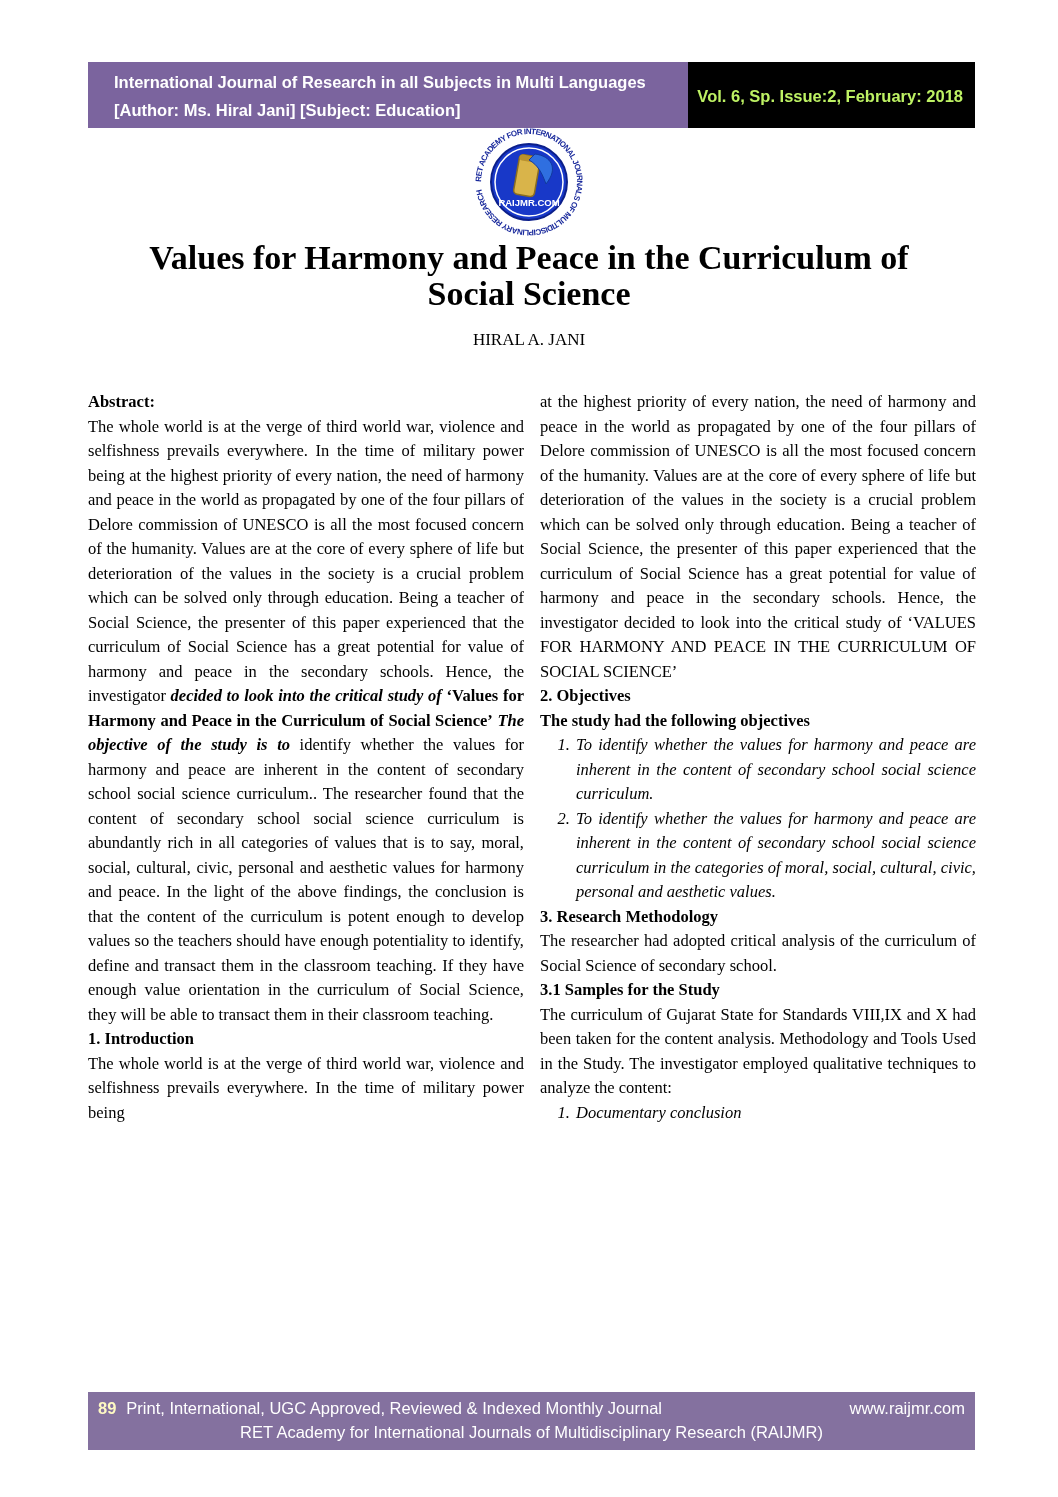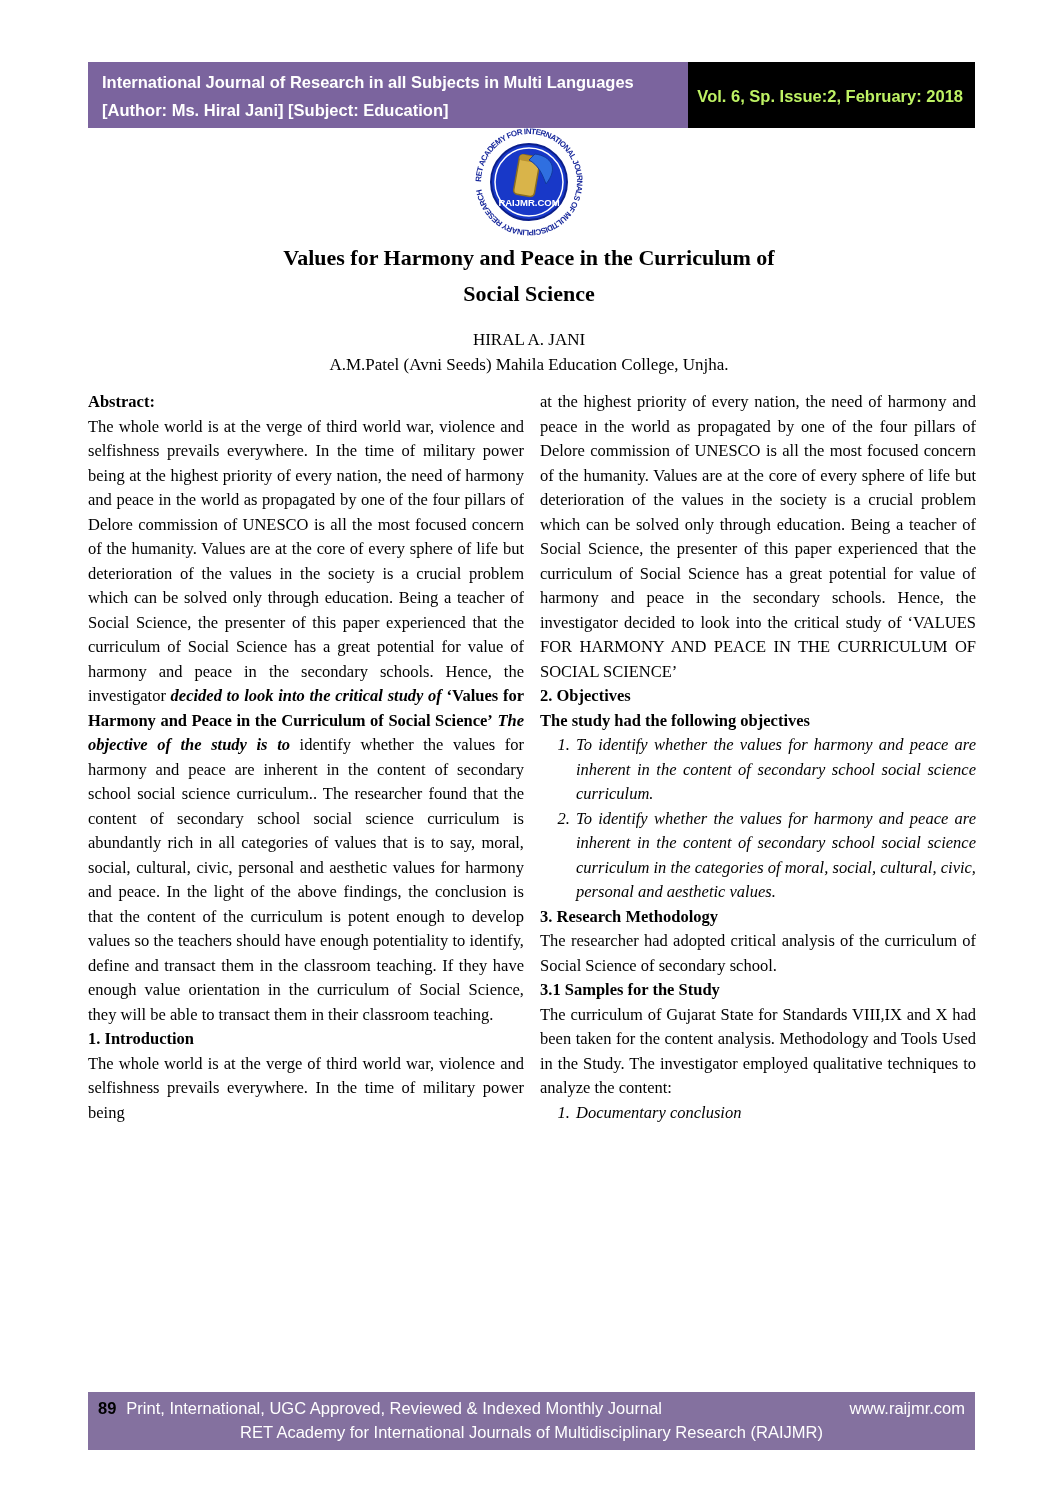--- a/index.html
+++ b/index.html
@@ -6,38 +6,38 @@
   .page {
     position:relative; width:1058px; height:1497px; background:#ffffff;
     font-family:"Liberation Serif","DejaVu Serif",serif; color:#000;
     overflow:hidden; margin:0 auto;
   }
 
   
   .header-bar { position:absolute; top:62px; left:88px; width:887px; height:66px; display:flex; }
   .header-left {
     background:#7b649e; color:#fff; width:600px; box-sizing:border-box;
-    padding:5px 14px 4px 14px; font-family:"Liberation Sans","DejaVu Sans",sans-serif;
+    padding:5px 14px 4px 26px; font-family:"Liberation Sans","DejaVu Sans",sans-serif;
     font-weight:bold; font-size:16.5px; display:flex; flex-direction:column; justify-content:center;
   }
   .header-left .hline { line-height:28px; white-space:nowrap; }
   .header-right {
     background:#000; color:#bef264; flex:1; box-sizing:border-box;
     padding:5px 12px 4px 8px; font-family:"Liberation Sans","DejaVu Sans",sans-serif;
     font-weight:bold; font-size:16.5px; text-align:right; display:flex; flex-direction:column; justify-content:center;
   }
   .header-right .hline { line-height:28px; white-space:nowrap; }
 
   
   .logo-wrap { position:absolute; top:128px; left:0; right:0; display:flex; justify-content:center; }
 
   
   .paper-title {
     position:absolute; top:240px; left:0; right:0; margin:0; text-align:center;
-    font-size:22px; font-weight:bold; line-height:36px; white-space:pre-line;
+    font-size:34px; font-weight:bold; line-height:36px; white-space:pre-line;
   }
   .author-name { position:absolute; top:330px; left:0; right:0; text-align:center; font-size:17px; }
   .author-affil { position:absolute; top:355px; left:0; right:0; text-align:center; font-size:17px; }
 
   
   .columns {
     position:absolute; top:390px; left:88px; width:888px; height:988px;
     display:flex; gap:16px; overflow:hidden;
   }
   .col { flex:1; font-size:16.5px; line-height:24.5px; text-align:justify; }
@@ -49,21 +49,21 @@
   .col ol { margin:0; padding-left:34px;font-style:italic; }
   .col ol li { text-align:justify; padding-left:2px; }
 
   
   .footer-bar {
     position:absolute; top:1392px; left:88px; width:887px; box-sizing:border-box;
     background:#84719f; color:#fff; font-family:"Liberation Sans","DejaVu Sans",sans-serif;
     font-size:16.5px; padding:4px 10px 6px 10px;
   }
   .footer-line1 { display:flex; align-items:center; line-height:24px; }
-  .footer-page-num { color:#000000; font-weight:bold; margin-right:10px; }
+  .footer-page-num { color:#fef9c3; font-weight:bold; margin-right:10px; }
   .footer-left-text { flex:1; }
   .footer-link { color:#fff; text-decoration:none; cursor:pointer; }
   .footer-line2 { text-align:center; line-height:24px; }
 </style>
 </head>
 <body>
 
 <div class="page">
 
   <div class="header-bar">
@@ -91,21 +91,20 @@
         <rect x="97" y="28" width="21" height="6" rx="3" fill="#b8912f"></rect>
       </g>
       <path d="M116 26 C 132 28 140 40 127 56 C 123 45 119 37 110 32 Z" fill="#2f6fe0" stroke="#123a9e" stroke-width="1"></path>
       <text x="110" y="78" text-anchor="middle" font-family="Liberation Sans, sans-serif" font-size="9.5" font-weight="bold" fill="#ffffff">RAIJMR.COM</text>
     </svg>
   </div>
 
   <h1 class="paper-title">Values for Harmony and Peace in the Curriculum of
 Social Science</h1>
   <div class="author-name">HIRAL A. JANI</div>
-  <div class="author-affil">A.M.Patel (Avni Seeds) Mahila Education College, Unjha.</div>
 
   <div class="columns">
 
     <div class="col">
       <p class="sec-heading">Abstract:</p>
       <p><span>The whole world is at the verge of third world war, violence and selfishness prevails everywhere. In the time of military power being at the highest priority of every nation, the need of harmony and peace in the world as propagated by one of the four pillars of Delore commission of UNESCO is all the most focused concern of the humanity. Values are at the core of every sphere of life but deterioration of the values in the society is a crucial problem which can be solved only through education. Being a teacher of Social Science, the presenter of this paper experienced that the curriculum of Social Science has a great potential for value of harmony and peace in the secondary schools. Hence, the investigator </span><span class="bold-italic">decided to look into the critical study of </span><span class="bold">‘Values for Harmony and Peace in the Curriculum of Social Science’</span><span class="bold-italic"> The objective of the study is to </span><span>identify whether the values for harmony and peace are inherent in the content of secondary school social science curriculum.. The researcher found that the content of secondary school social science curriculum is abundantly rich in all categories of values that is to say, moral, social, cultural, civic, personal and aesthetic values for harmony and peace.  In the light of the above findings, the conclusion is that the content of the curriculum is potent enough to develop values so the teachers should have enough potentiality to identify, define and transact them in the classroom teaching. If they have enough value orientation in the curriculum of Social Science, they will be able to transact them in their classroom teaching.</span></p>
       <p class="sec-heading sec-gap">1. Introduction</p>
       <p>The whole world is at the verge of third world war, violence and selfishness prevails everywhere. In the time of military power being</p>
     </div>
 

